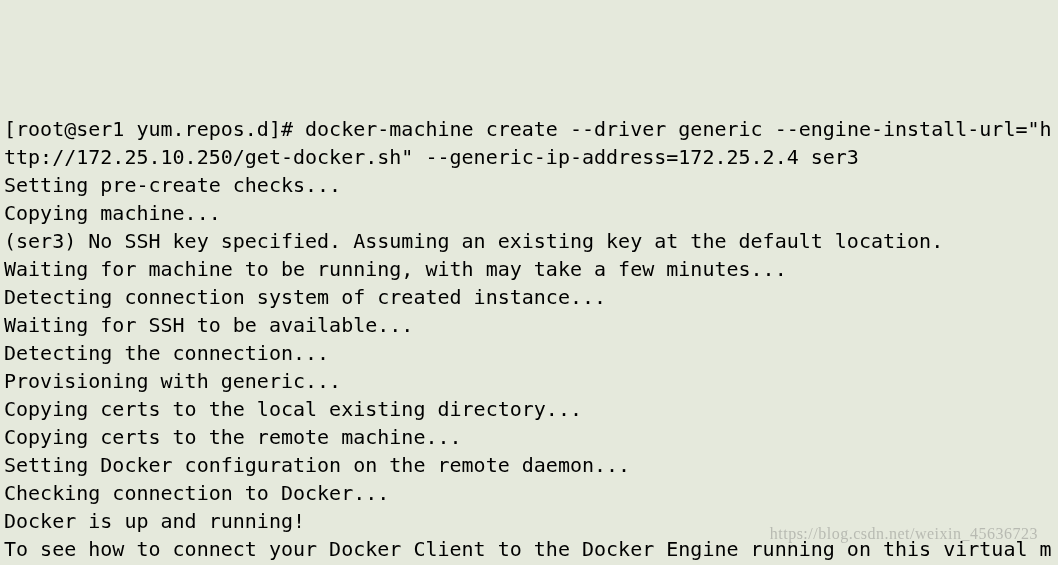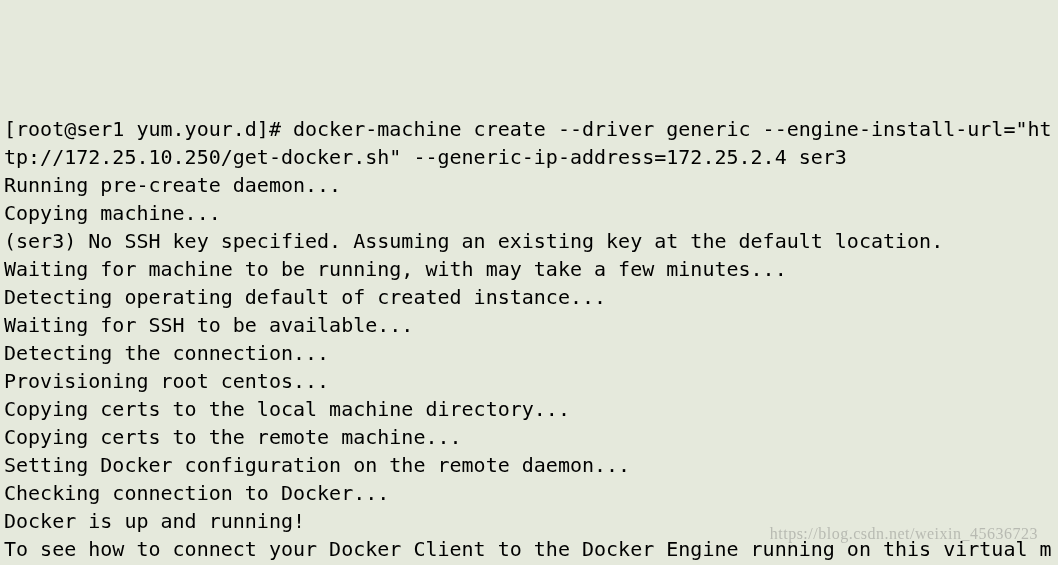--- a/index.html
+++ b/index.html
@@ -34,30 +34,30 @@
       font-size: 16px;
       font-family: Liberation Serif, serif;
       letter-spacing: 0.5px;
     }
   </style>
 </head>
 <body>
 
 
 
-<div class="terminal-output"><span>[root@ser1 yum.your.d]# </span><span>docker-machine create --driver generic --engine-install-url="http://172.25.10.250/get-docker.sh" --generic-ip-address=172.25.2.4 ser3</span>
-<span>Running pre-create daemon...</span>
+<div class="terminal-output"><span>[root@ser1 yum.repos.d]# </span><span>docker-machine create --driver generic --engine-install-url="http://172.25.10.250/get-docker.sh" --generic-ip-address=172.25.2.4 ser3</span>
+<span>Setting pre-create checks...</span>
 <span>Copying machine...</span>
 <span>(ser3) No SSH key specified. Assuming an existing key at the default location.</span>
 <span>Waiting for machine to be running, with may take a few minutes...</span>
-<span>Detecting operating default of created instance...</span>
+<span>Detecting connection system of created instance...</span>
 <span>Waiting for SSH to be available...</span>
 <span>Detecting the connection...</span>
-<span>Provisioning root centos...</span>
-<span>Copying certs to the local machine directory...</span>
+<span>Provisioning with generic...</span>
+<span>Copying certs to the local existing directory...</span>
 <span>Copying certs to the remote machine...</span>
 <span>Setting Docker configuration on the remote daemon...</span>
 <span>Checking connection to Docker...</span>
 <span>Docker is up and running!</span>
 <span>To see how to connect your Docker Client to the Docker Engine running on this virtual machine, run: docker-machine env ser3</span></div>
 
 <div class="watermark">https://blog.csdn.net/weixin_45636723</div>
 
 
 

